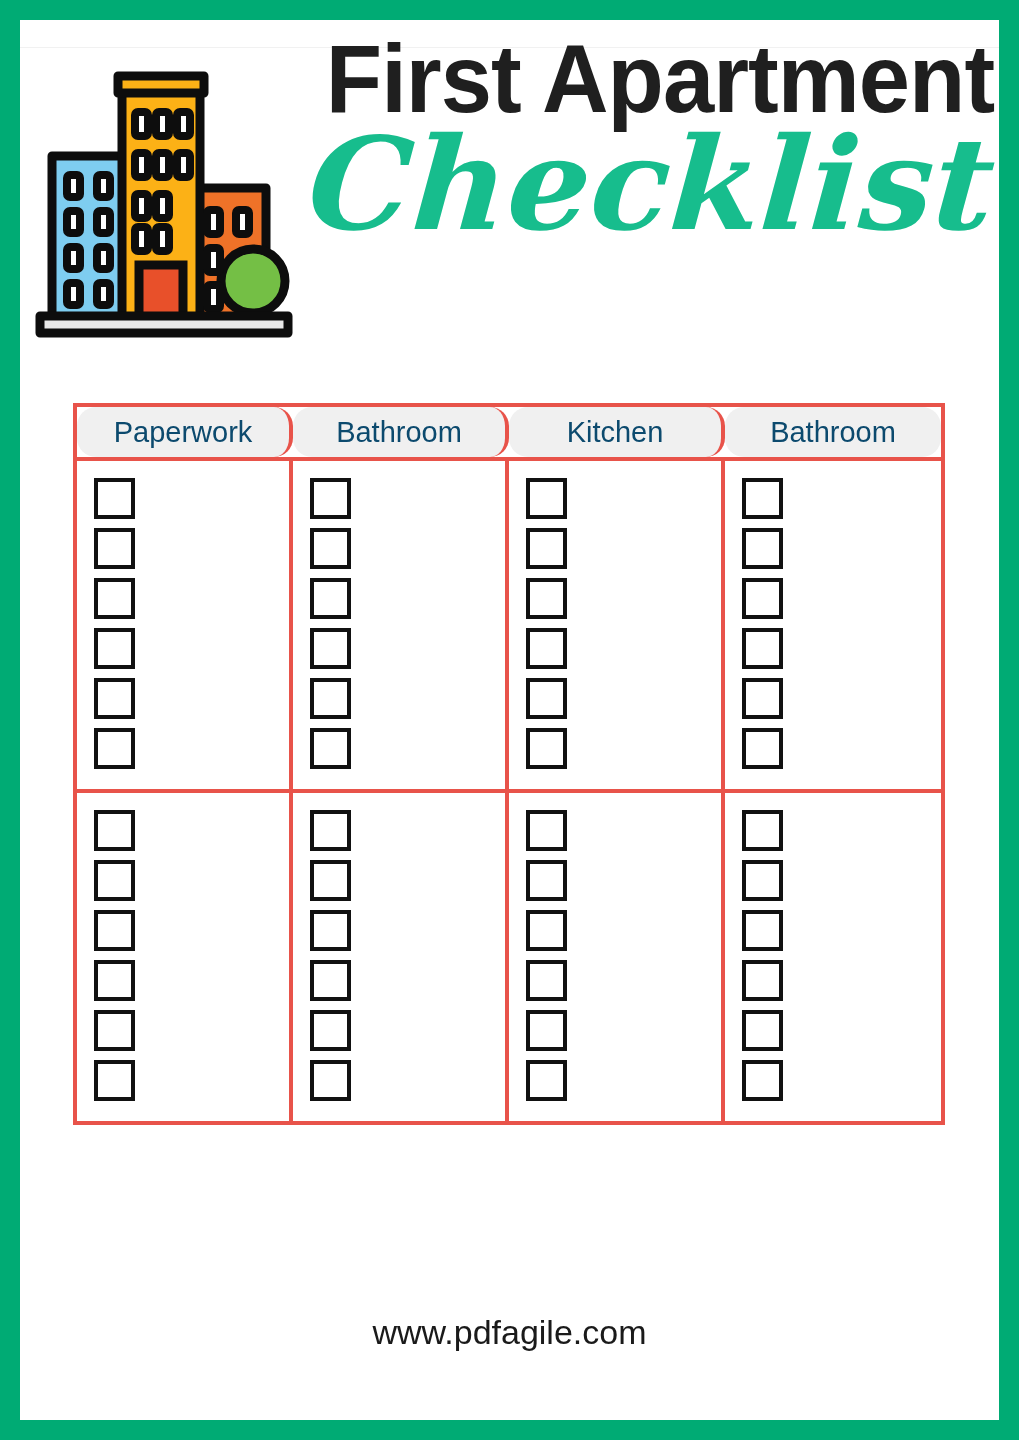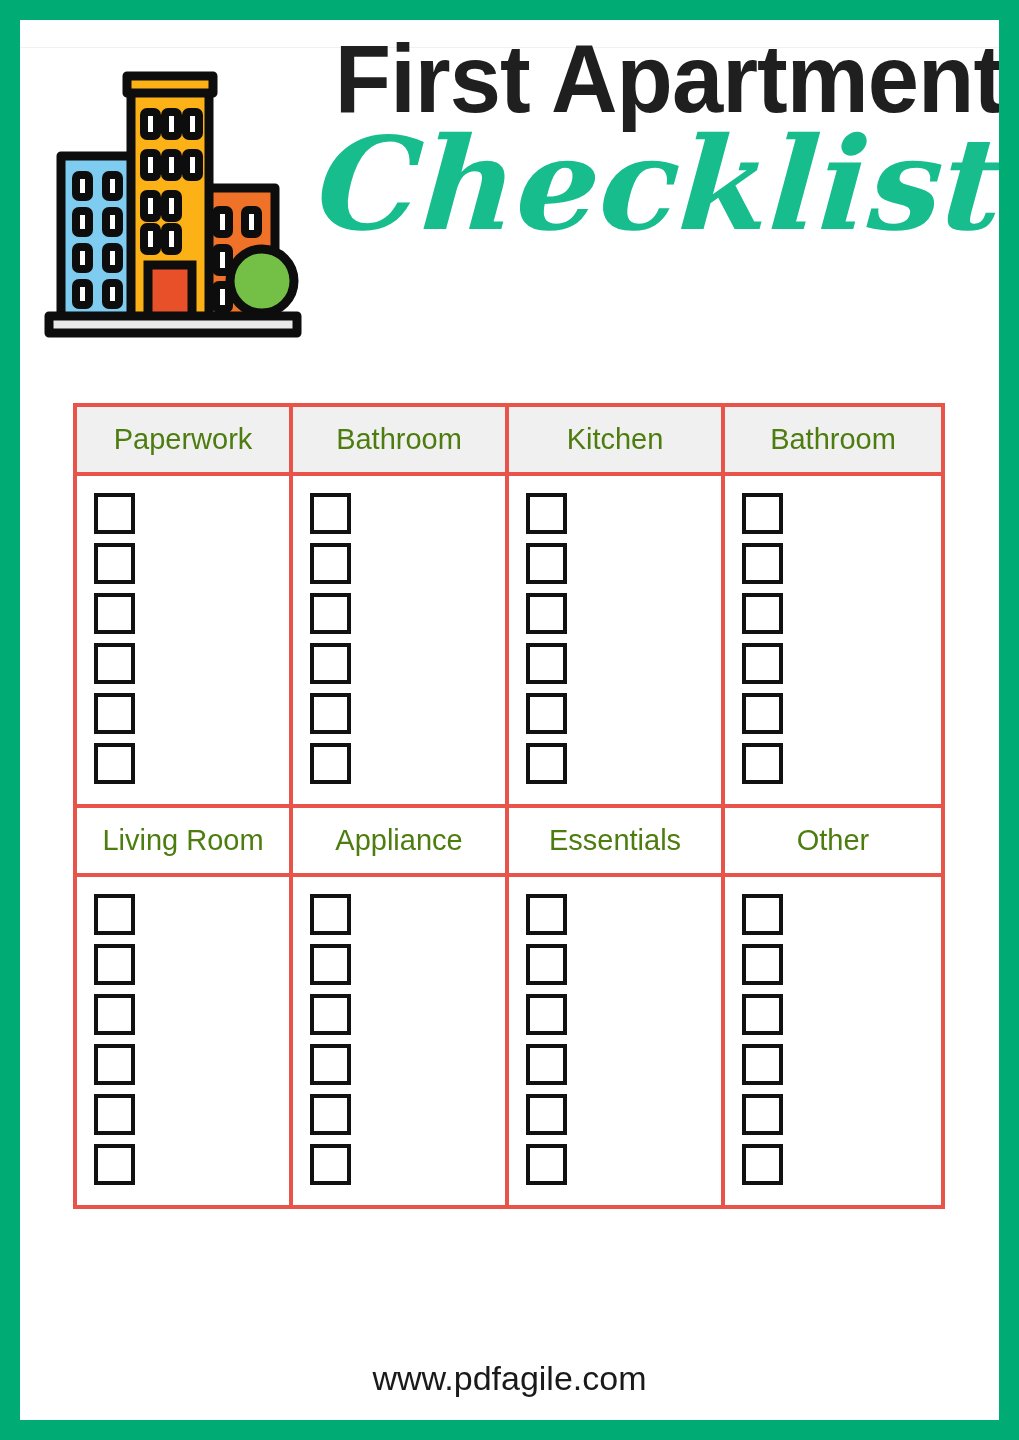--- a/index.html
+++ b/index.html
@@ -26,21 +26,21 @@
     position: absolute;
     left: 0; right: 0;
     top: 27px;
     height: 1px;
     background: #f1f1f1;
   }
 
   
   .header {
     position: absolute;
-    left: 9px; right: 0;
+    left: 0; right: 0;
     top: 8px;
     height: 320px;
     display: flex;
     align-items: flex-start;
     justify-content: flex-start;
   }
   .logo {
     width: 270px;
     height: 290px;
     flex: 0 0 270px;
@@ -91,29 +91,30 @@
   }
   .block { display: block; }
   .hdr-row {
     display: flex;
     border-bottom: 4px solid var(--rule, #e8534a);
   }
   .hdr-row.shaded .hdr-cell { background: #f0f0f0; }
   .hdr-cell {
     flex: 1 1 25%;
     box-sizing: border-box;
-    height: 65px;
+    height: 50px;
     display: flex;
     align-items: center;
     justify-content: center;
     font-size: 29px;
-    color: #4d7c0f;
+    color: #0c4a6e;
     background: #ffffff;
     border-right: 4px solid var(--rule, #e8534a);
     white-space: nowrap;
+    border-radius: 19px;
   }
   .hdr-cell:last-child { border-right: none; }
 
   .box-row { display: flex; }
   .box-cell {
     flex: 1 1 25%;
     box-sizing: border-box;
     padding: 17px 0 20px 17px;
     background: #ffffff;
     border-right: 4px solid var(--rule, #e8534a);
@@ -129,21 +130,21 @@
     border: 4px solid #111111;
     background: #ffffff;
     margin-bottom: 9px;
   }
   .cbox:last-child { margin-bottom: 0; }
 
   
   .footer {
     position: absolute;
     left: 0; right: 0;
-    top: 1339px;
+    top: 1293px;
     text-align: center;
     font-size: 34px;
     color: #1a1a1a;
   }
 </style>
 </head>
 <body>
 
 <div class="page" style="--accent: #00ab74; --rule: #e8534a; border-color: rgb(0, 171, 116);">
   <div class="sheet">
@@ -252,26 +253,20 @@
             <div class="cbox"></div>
             <div class="cbox"></div>
             <div class="cbox"></div>
             <div class="cbox"></div>
             <div class="cbox"></div>
           </div>
         </div>
       </div>
 
       <div class="block">
-        <div class="hdr-row">
-          <div class="hdr-cell">Living Room</div>
-          <div class="hdr-cell">Appliance</div>
-          <div class="hdr-cell">Essentials</div>
-          <div class="hdr-cell">Other</div>
-        </div>
         <div class="box-row">
           <div class="box-cell">
             <div class="cbox"></div>
             <div class="cbox"></div>
             <div class="cbox"></div>
             <div class="cbox"></div>
             <div class="cbox"></div>
             <div class="cbox"></div>
           </div>
           <div class="box-cell">

